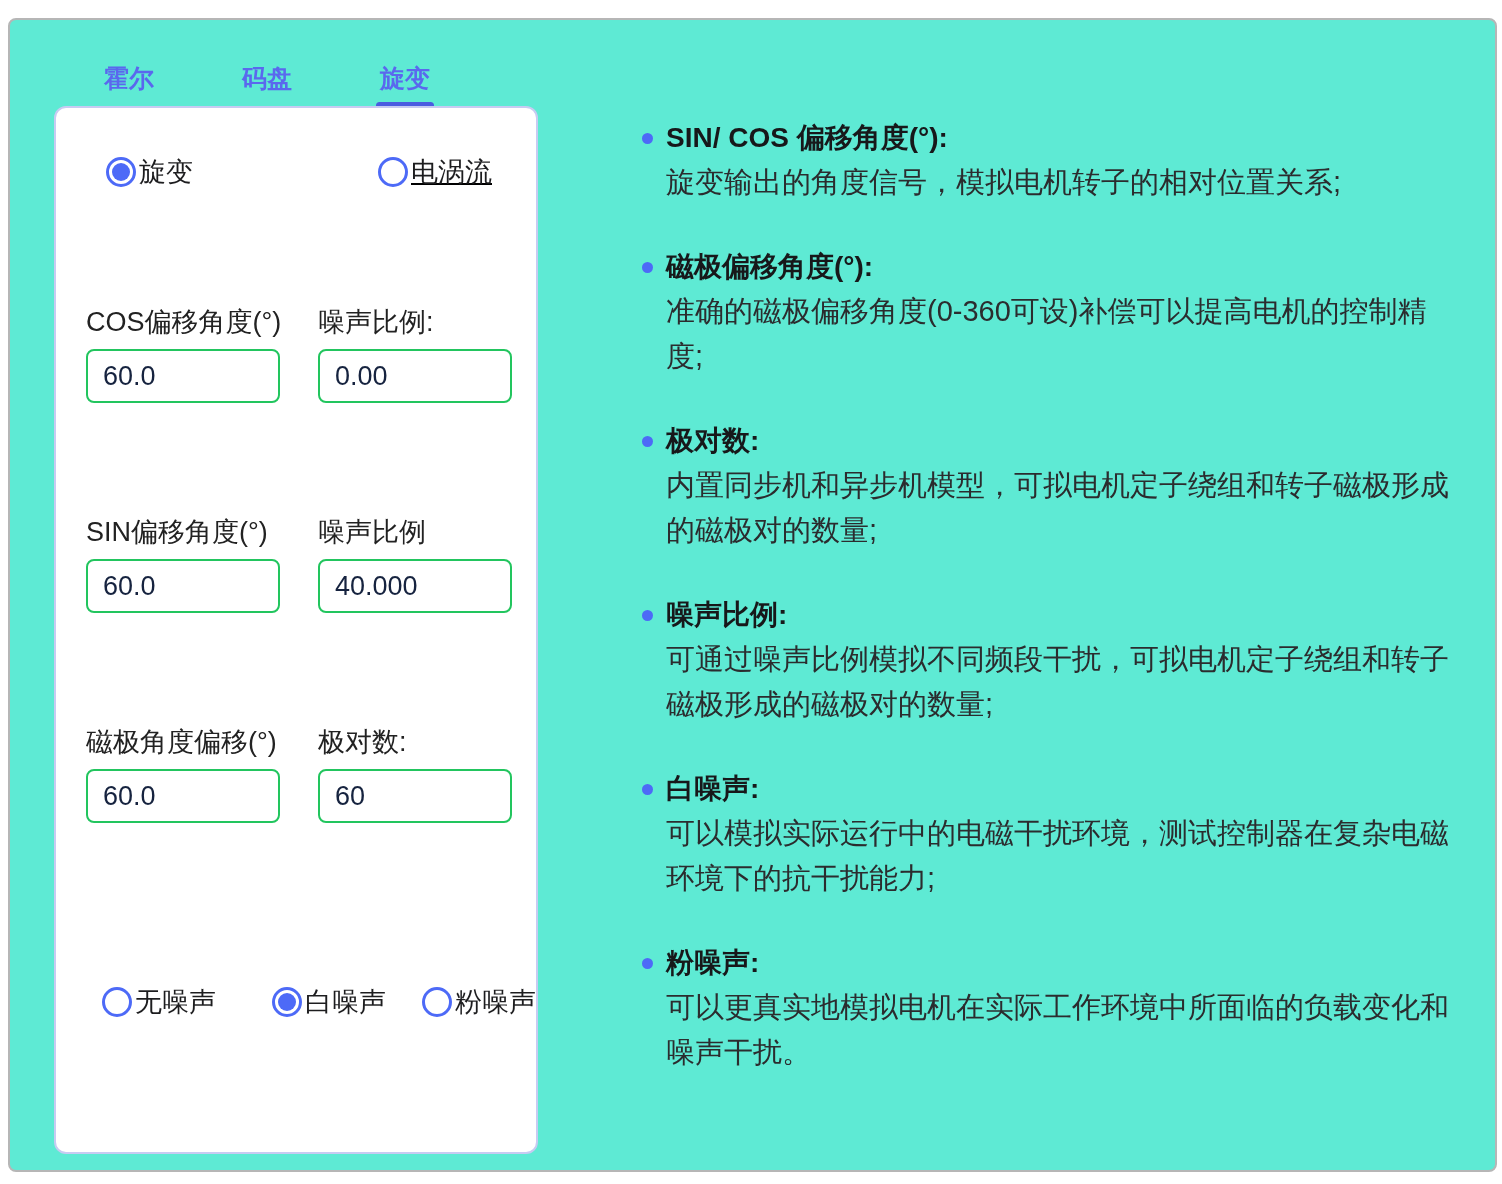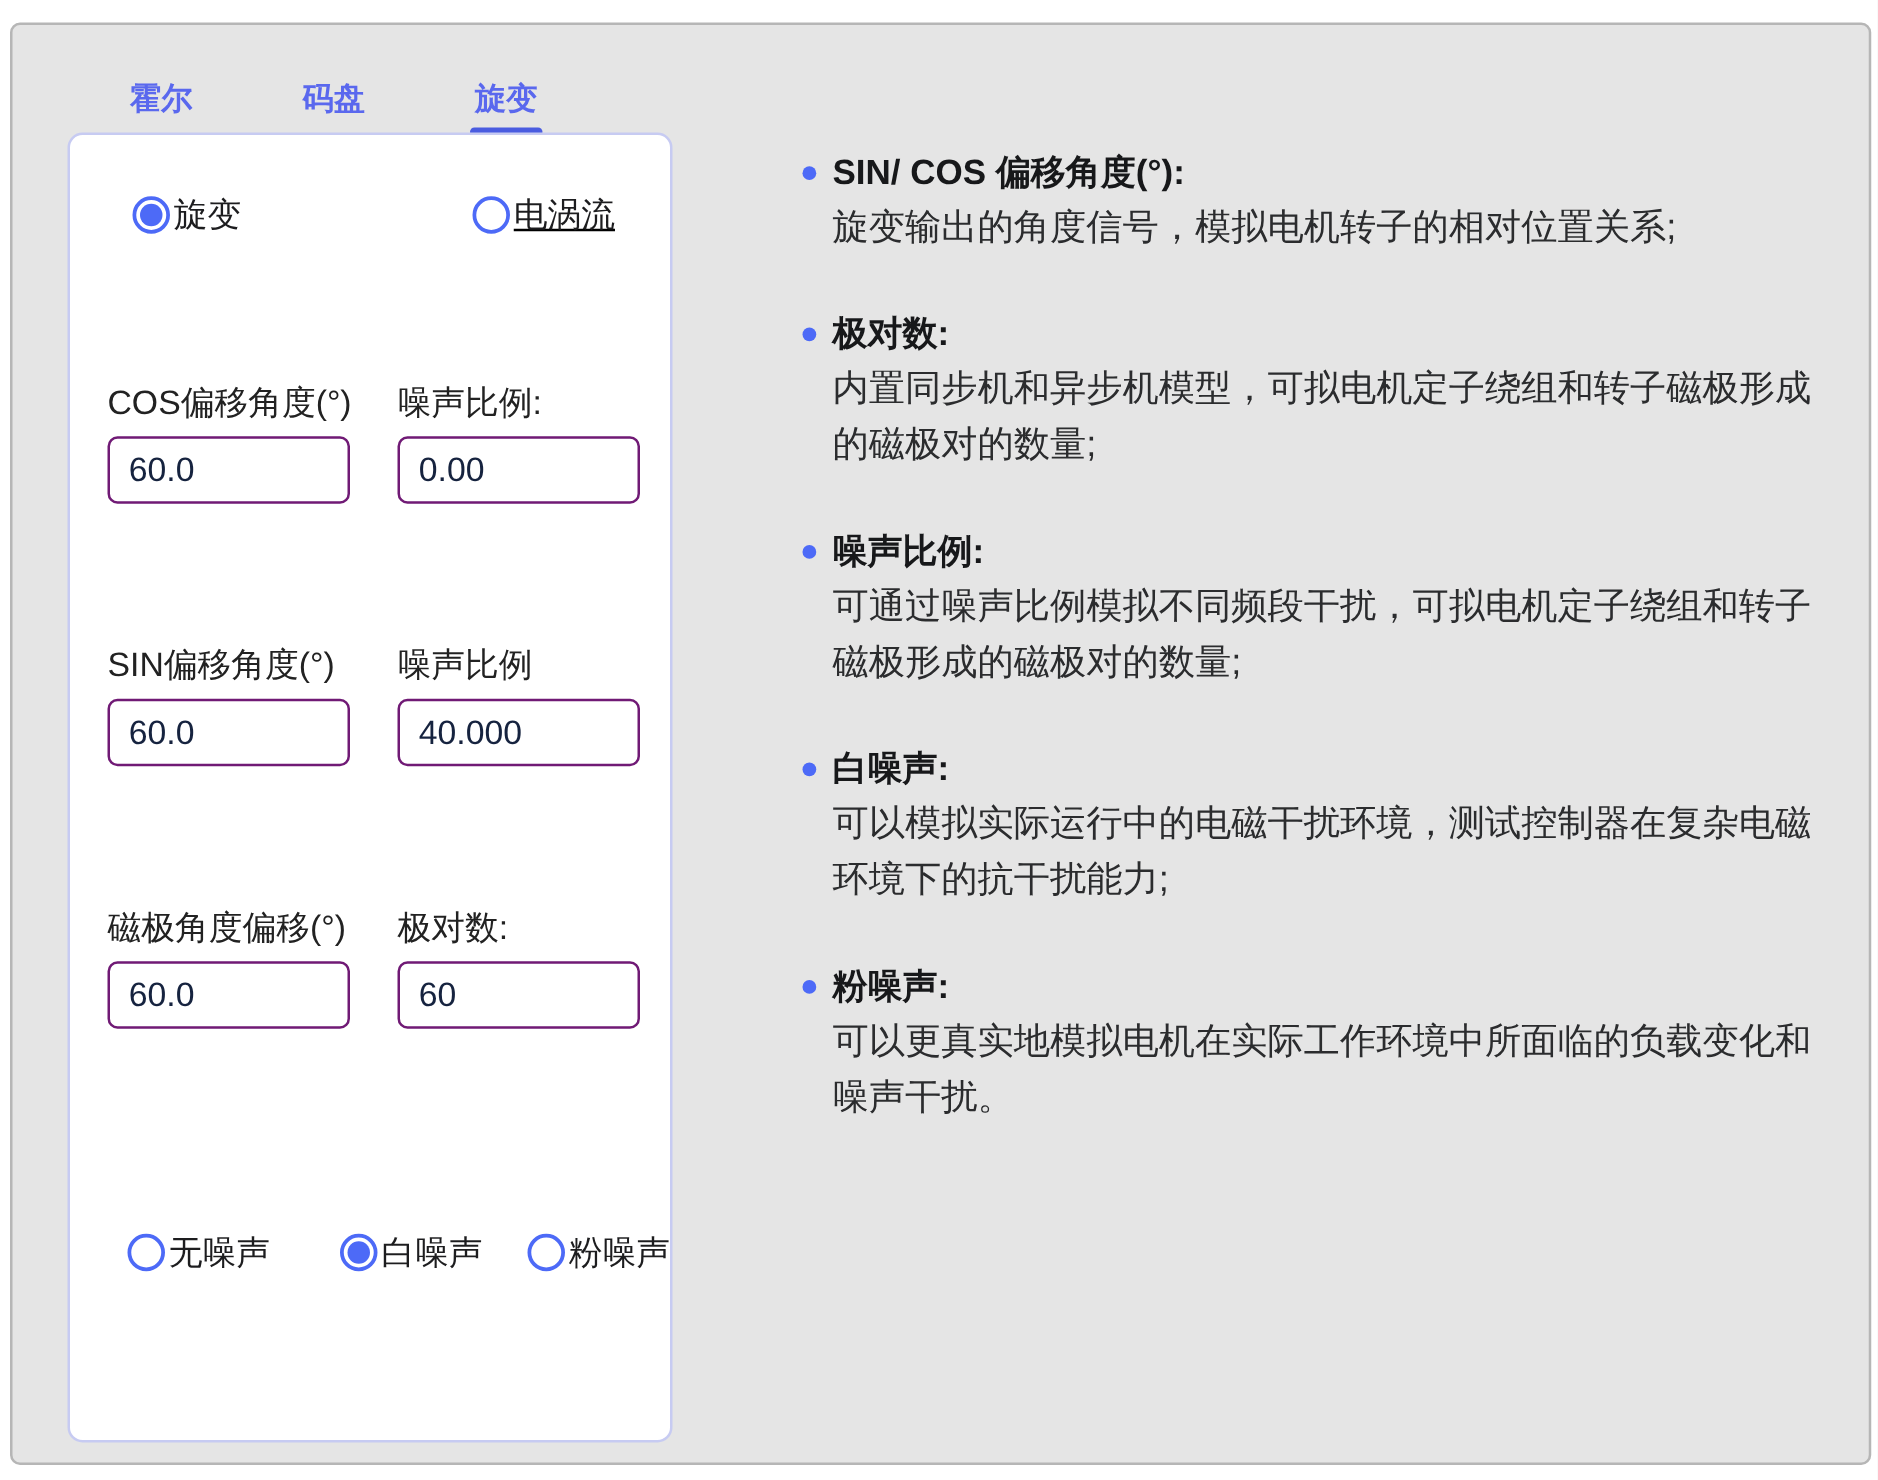--- a/index.html
+++ b/index.html
@@ -7,21 +7,21 @@
     width: 1502px; height: 1184px;
     background: #fff;
     font-family: "Liberation Sans", "DejaVu Sans", sans-serif;
     overflow: hidden;
   }
   .frame {
     position: absolute;
     left: 8px; top: 18px; right: 5px; bottom: 12px;
     border: 2px solid #b6b6b6;
     border-radius: 8px;
-    background: #e5e5e5;
+    background: #5eead4;
   }
 
   
   .tabs {
     position: absolute; left: 90px; top: 42px;
     display: flex; gap: 80px;
   }
   .tab {
     position: relative;
     font-size: 25px; font-weight: 600;
@@ -84,21 +84,21 @@
   .field-cell.r2 { top: 406px; }
   .field-cell.r3 { top: 616px; }
   .field-label {
     font-size: 27px; color: #222;
     white-space: nowrap;
     height: 36px; line-height: 36px;
     margin-bottom: 9px;
   }
   .field-input {
     width: 194px; height: 54px;
-    border: 2px solid #701a75;
+    border: 2px solid #22c55e;
     border-radius: 8px;
     background: #fff;
     display: flex; align-items: center;
     padding-left: 15px;
     font-size: 27px; color: #16233f;
   }
 
   
   .descriptions {
     position: absolute; left: 630px; top: 96px;
@@ -187,20 +187,27 @@
   <div class="descriptions">
 
     <div class="desc-section">
       <div class="desc-term-row">
         <span class="bullet"></span>
         <div class="desc-term">SIN/ COS 偏移角度(°):</div>
       </div>
       <div class="desc-text">旋变输出的角度信号，模拟电机转子的相对位置关系;</div>
     </div>
 
+    <div class="desc-section">
+      <div class="desc-term-row">
+        <span class="bullet"></span>
+        <div class="desc-term">磁极偏移角度(°):</div>
+      </div>
+      <div class="desc-text">准确的磁极偏移角度(0-360可设)补偿可以提高电机的控制精度;</div>
+    </div>
 
 
     <div class="desc-section">
       <div class="desc-term-row">
         <span class="bullet"></span>
         <div class="desc-term">极对数:</div>
       </div>
       <div class="desc-text">内置同步机和异步机模型，可拟电机定子绕组和转子磁极形成的磁极对的数量;</div>
     </div>
 

